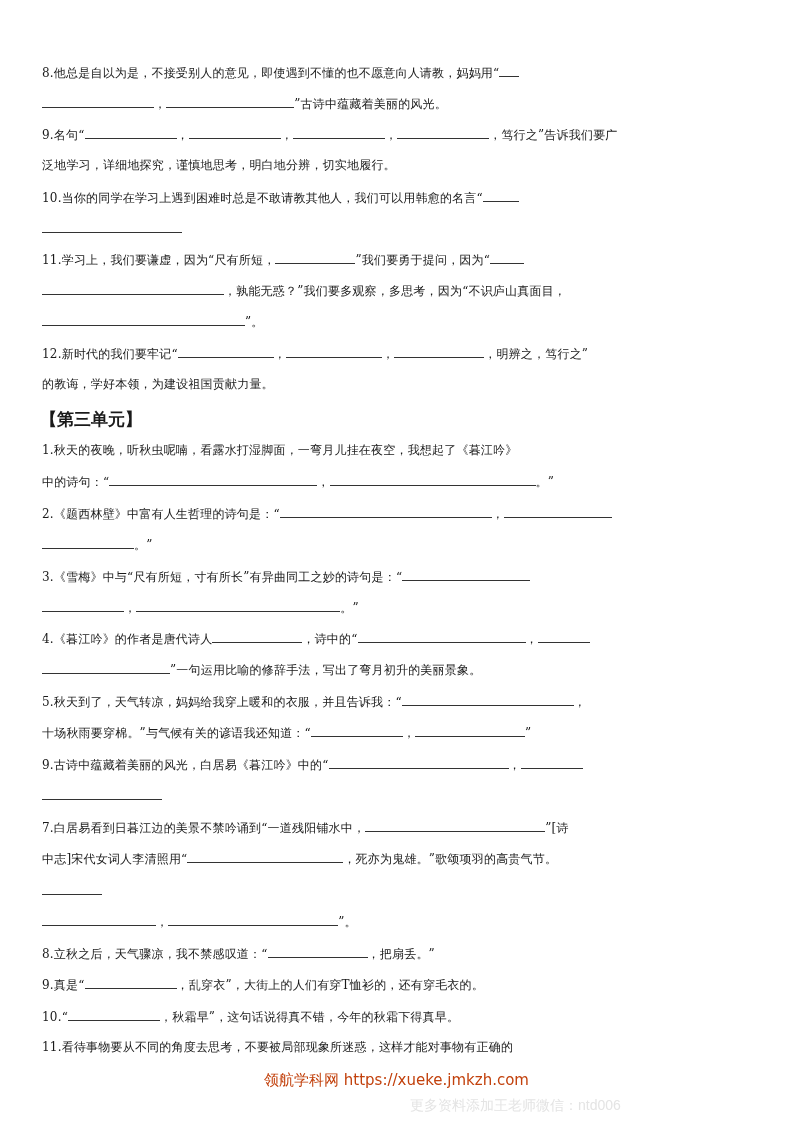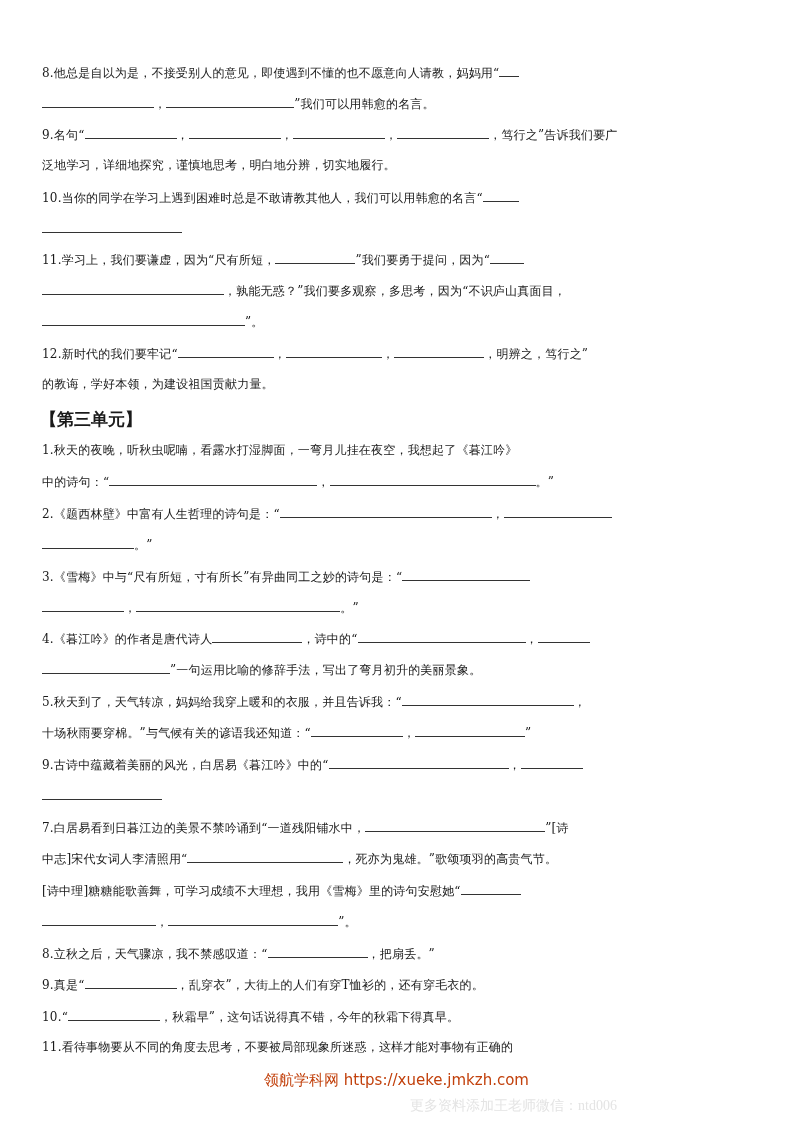--- a/index.html
+++ b/index.html
@@ -3,28 +3,28 @@
 <meta charset="utf-8">
 <style>
   html, body { margin:0; padding:0; background:#ffffff; }
   body { width:793px; height:1122px; position:relative; overflow:hidden;
          font-family: "DejaVu Serif", "Liberation Serif", serif; color:#1a1a1a; }
   .line { position:absolute; left:42px; font-size:12px; line-height:20px; white-space:nowrap; letter-spacing:0.2px; }
   .heading { position:absolute; left:40px; font-family:"DejaVu Sans", "Liberation Sans", sans-serif; font-weight:bold; font-size:17px; }
   .blank { display:inline-block; border-bottom:1px solid #333; height:14px; vertical-align:baseline; }
   .footer { position:absolute; left:0; width:793px; top:1071px; text-align:center;
             font-family:"DejaVu Sans", "Liberation Sans", sans-serif; font-size:15px; color:#c2410c; }
-  .wm { position:absolute; left:410px; top:1097px; font-family:Liberation Serif, serif;
+  .wm { position:absolute; left:410px; top:1097px; font-family:Liberation Sans, sans-serif;
         font-size:14px; color:#e4e4e4; }
 </style>
 </head>
 <body>
 
 <div class="line" style="top:62px"><span>8.他总是自以为是，不接受别人的意见，即使遇到不懂的也不愿意向人请教，妈妈用“</span><span class="blank" style="width:20px"></span></div>
-<div class="line" style="top:93px"><span class="blank" style="width:112px"></span><span>，</span><span class="blank" style="width:128px"></span><span>”我们可以用韩愈的名言。</span></div>
+<div class="line" style="top:93px"><span class="blank" style="width:112px"></span><span>，</span><span class="blank" style="width:128px"></span><span>”古诗中蕴藏着美丽的风光。</span></div>
 
 <div class="line" style="top:124px"><span>9.名句“</span><span class="blank" style="width:92px"></span><span>，</span><span class="blank" style="width:92px"></span><span>，</span><span class="blank" style="width:92px"></span><span>，</span><span class="blank" style="width:92px"></span><span>，笃行之”告诉我们要广</span></div>
 <div class="line" style="top:155px">泛地学习，详细地探究，谨慎地思考，明白地分辨，切实地履行。</div>
 
 <div class="line" style="top:187px"><span>10.当你的同学在学习上遇到困难时总是不敢请教其他人，我们可以用韩愈的名言“</span><span class="blank" style="width:36px"></span></div>
 <div class="line" style="top:218px"><span class="blank" style="width:140px"></span></div>
 
 <div class="line" style="top:249px"><span>11.学习上，我们要谦虚，因为“尺有所短，</span><span class="blank" style="width:80px"></span><span>”我们要勇于提问，因为“</span><span class="blank" style="width:34px"></span></div>
 <div class="line" style="top:280px"><span class="blank" style="width:182px"></span><span>，孰能无惑？”我们要多观察，多思考，因为“不识庐山真面目，</span></div>
 <div class="line" style="top:311px"><span class="blank" style="width:203px"></span><span>”。</span></div>
@@ -47,21 +47,21 @@
 <div class="line" style="top:659px"><span class="blank" style="width:128px"></span><span>”一句运用比喻的修辞手法，写出了弯月初升的美丽景象。</span></div>
 
 <div class="line" style="top:691px"><span>5.秋天到了，天气转凉，妈妈给我穿上暖和的衣服，并且告诉我：“</span><span class="blank" style="width:172px"></span><span>，</span></div>
 <div class="line" style="top:722px"><span>十场秋雨要穿棉。”与气候有关的谚语我还知道：“</span><span class="blank" style="width:92px"></span><span>，</span><span class="blank" style="width:110px"></span><span>”</span></div>
 
 <div class="line" style="top:754px"><span>9.古诗中蕴藏着美丽的风光，白居易《暮江吟》中的“</span><span class="blank" style="width:180px"></span><span>，</span><span class="blank" style="width:62px"></span></div>
 <div class="line" style="top:785px"><span class="blank" style="width:120px"></span></div>
 
 <div class="line" style="top:817px"><span>7.白居易看到日暮江边的美景不禁吟诵到“一道残阳铺水中，</span><span class="blank" style="width:180px"></span><span>”[诗</span></div>
 <div class="line" style="top:848px"><span>中志]宋代女词人李清照用“</span><span class="blank" style="width:156px"></span><span>，死亦为鬼雄。”歌颂项羽的高贵气节。</span></div>
-<div class="line" style="top:880px"><span>[诗中理]糖糖能歌善舞，可学习成绩不大理想，我用《雪梅》里的诗句安慰她“</span><span class="blank" style="width:60px"></span></div>
+<div class="line" style="top:880px"><span class="blank" style="width:60px"></span></div>
 <div class="line" style="top:911px"><span class="blank" style="width:114px"></span><span>，</span><span class="blank" style="width:170px"></span><span>”。</span></div>
 
 <div class="line" style="top:943px"><span>8.立秋之后，天气骤凉，我不禁感叹道：“</span><span class="blank" style="width:100px"></span><span>，把扇丢。”</span></div>
 <div class="line" style="top:974px"><span>9.真是“</span><span class="blank" style="width:92px"></span><span>，乱穿衣”，大街上的人们有穿T恤衫的，还有穿毛衣的。</span></div>
 <div class="line" style="top:1006px"><span>10.“</span><span class="blank" style="width:92px"></span><span>，秋霜早”，这句话说得真不错，今年的秋霜下得真早。</span></div>
 <div class="line" style="top:1037px">11.看待事物要从不同的角度去思考，不要被局部现象所迷惑，这样才能对事物有正确的</div>
 
 <div class="footer">领航学科网 https://xueke.jmkzh.com</div>
 <div class="wm">更多资料添加王老师微信：ntd006</div>
 

